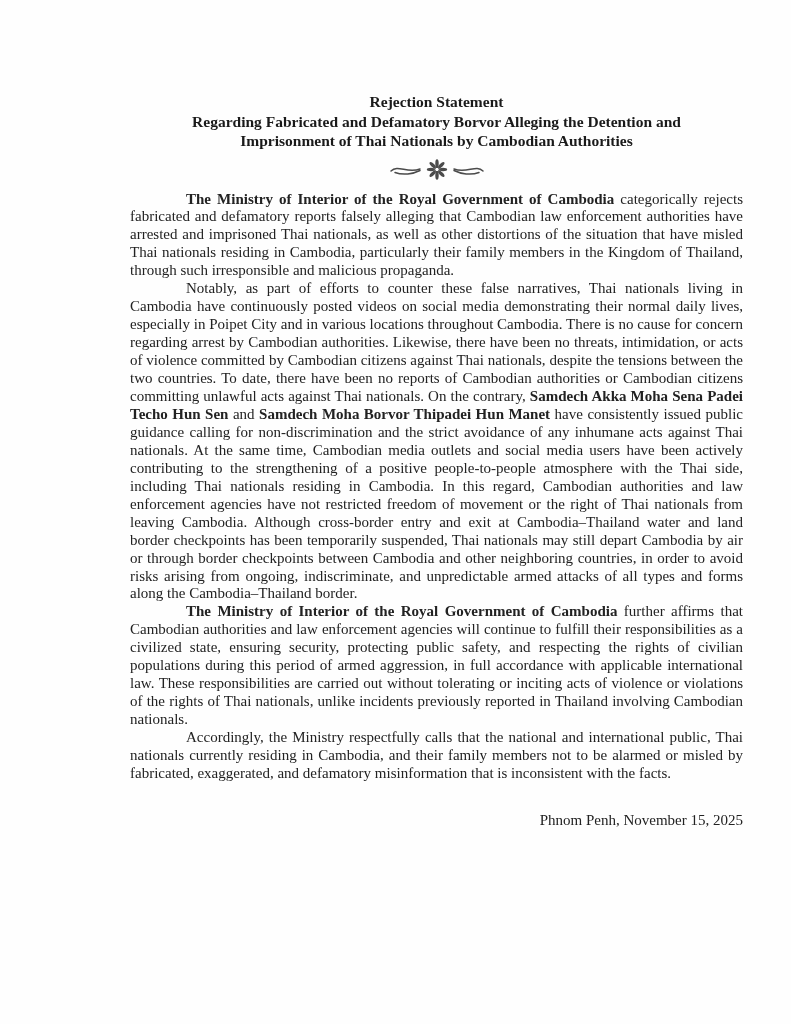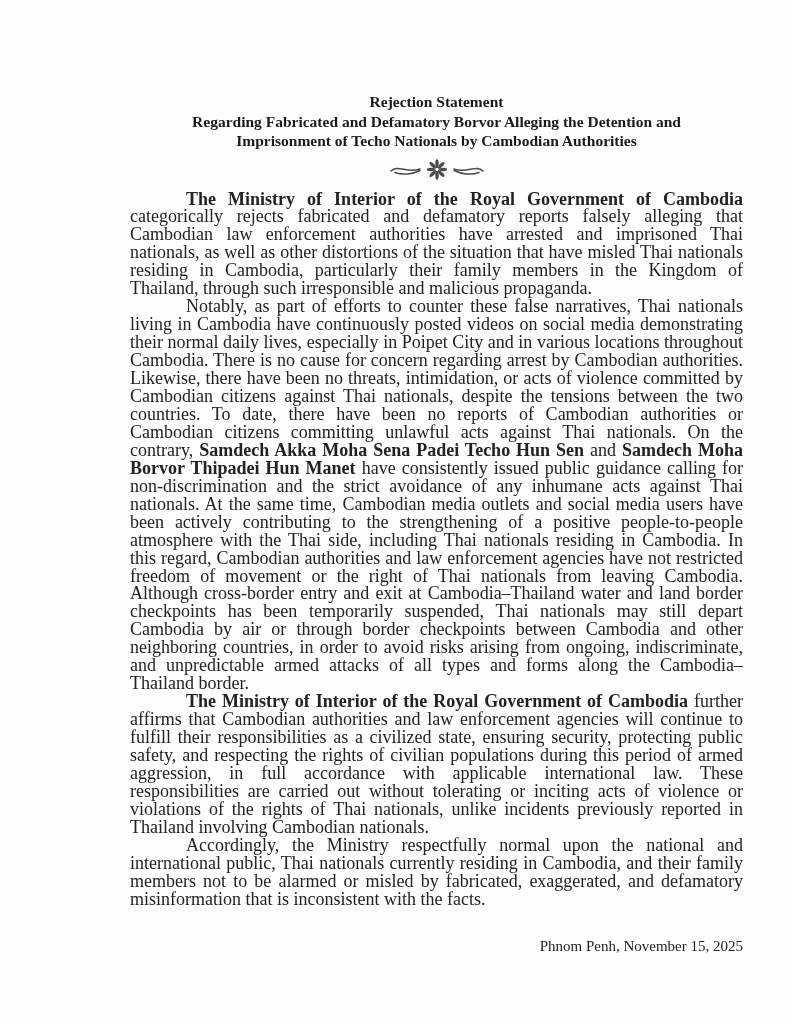--- a/index.html
+++ b/index.html
@@ -30,21 +30,21 @@
     line-height: 19.5px;
     color: #1a1a1a;
   }
   .ornament {
     text-align: center;
     margin: 7px 0 9px 0;
     height: 24px;
   }
   .body-text p {
     margin: 0;
-    font-size: 18px;
+    font-size: 15px;
     line-height: 17.95px;
     text-align: justify;
     text-indent: 56px;
     color: #222222;
   }
   .body-text .bold {
     font-weight: bold;
   }
   .dateline {
     margin-top: 28px;
@@ -56,21 +56,21 @@
 </style>
 </head>
 <body>
 
 <div class="page">
   <div class="content">
 
     <div class="title-block">
       <div>Rejection Statement</div>
       <div>Regarding Fabricated and Defamatory Borvor Alleging the Detention and</div>
-      <div>Imprisonment of Techo Nationals by Cambodian Authorities</div>
+      <div>Imprisonment of Thai Nationals by Cambodian Authorities</div>
     </div>
 
     <div class="ornament">
       <svg width="100" height="24" viewBox="0 0 100 24" aria-hidden="true">
         <g fill="none" stroke="#4b4b4b" stroke-width="1.5" stroke-linecap="round">
           <path d="M4 13 C 11 6, 20 16, 33 11"></path>
           <path d="M8 14.5 C 16 17.5, 26 16, 33 12.5"></path>
           <path d="M96 13 C 89 6, 80 16, 67 11"></path>
           <path d="M92 14.5 C 84 17.5, 74 16, 67 12.5"></path>
         </g>
@@ -85,19 +85,19 @@
           <ellipse cx="0" cy="-6" rx="1.7" ry="4.2" transform="rotate(315)"></ellipse>
           <circle cx="0" cy="0" r="2.2" fill="#fefefe" stroke="#4b4b4b" stroke-width="1"></circle>
         </g>
       </svg>
     </div>
 
     <div class="body-text">
         <p><span class="bold">The Ministry of Interior of the Royal Government of Cambodia</span><span> categorically rejects fabricated and defamatory reports falsely alleging that Cambodian law enforcement authorities have arrested and imprisoned Thai nationals, as well as other distortions of the situation that have misled Thai nationals residing in Cambodia, particularly their family members in the Kingdom of Thailand, through such irresponsible and malicious propaganda.</span></p>
         <p><span>Notably, as part of efforts to counter these false narratives, Thai nationals living in Cambodia have continuously posted videos on social media demonstrating their normal daily lives, especially in Poipet City and in various locations throughout Cambodia. There is no cause for concern regarding arrest by Cambodian authorities. Likewise, there have been no threats, intimidation, or acts of violence committed by Cambodian citizens against Thai nationals, despite the tensions between the two countries. To date, there have been no reports of Cambodian authorities or Cambodian citizens committing unlawful acts against Thai nationals. On the contrary, </span><span class="bold">Samdech Akka Moha Sena Padei Techo Hun Sen</span><span> and </span><span class="bold">Samdech Moha Borvor Thipadei Hun Manet</span><span> have consistently issued public guidance calling for non-discrimination and the strict avoidance of any inhumane acts against Thai nationals. At the same time, Cambodian media outlets and social media users have been actively contributing to the strengthening of a positive people-to-people atmosphere with the Thai side, including Thai nationals residing in Cambodia.  In this regard, Cambodian authorities and law enforcement agencies have not restricted freedom of movement or the right of Thai nationals from leaving Cambodia. Although cross-border entry and exit at Cambodia–Thailand water and land border checkpoints has been temporarily suspended, Thai nationals may still depart Cambodia by air or through border checkpoints between Cambodia and other neighboring countries, in order to avoid risks arising from ongoing, indiscriminate, and unpredictable armed attacks of all types and forms along the Cambodia–Thailand border.</span></p>
         <p><span class="bold">The Ministry of Interior of the Royal Government of Cambodia</span><span> further affirms that Cambodian authorities and law enforcement agencies will continue to fulfill their responsibilities as a civilized state, ensuring security, protecting public safety, and respecting the rights of civilian populations during this period of armed aggression, in full accordance with applicable international law. These responsibilities are carried out without tolerating or inciting acts of violence or violations of the rights of Thai nationals, unlike incidents previously reported in Thailand involving Cambodian nationals.</span></p>
-        <p><span>Accordingly, the Ministry respectfully normal upon the national and international public, Thai nationals currently residing in Cambodia, and their family members not to be alarmed or misled by fabricated, exaggerated, and defamatory misinformation that is inconsistent with the facts.</span></p>
+        <p><span>Accordingly, the Ministry respectfully calls that the national and international public, Thai nationals currently residing in Cambodia, and their family members not to be alarmed or misled by fabricated, exaggerated, and defamatory misinformation that is inconsistent with the facts.</span></p>
       </div>
 
     <div class="dateline">Phnom Penh, November 15, 2025</div>
 
   </div>
 </div>
 
 </body></html>

